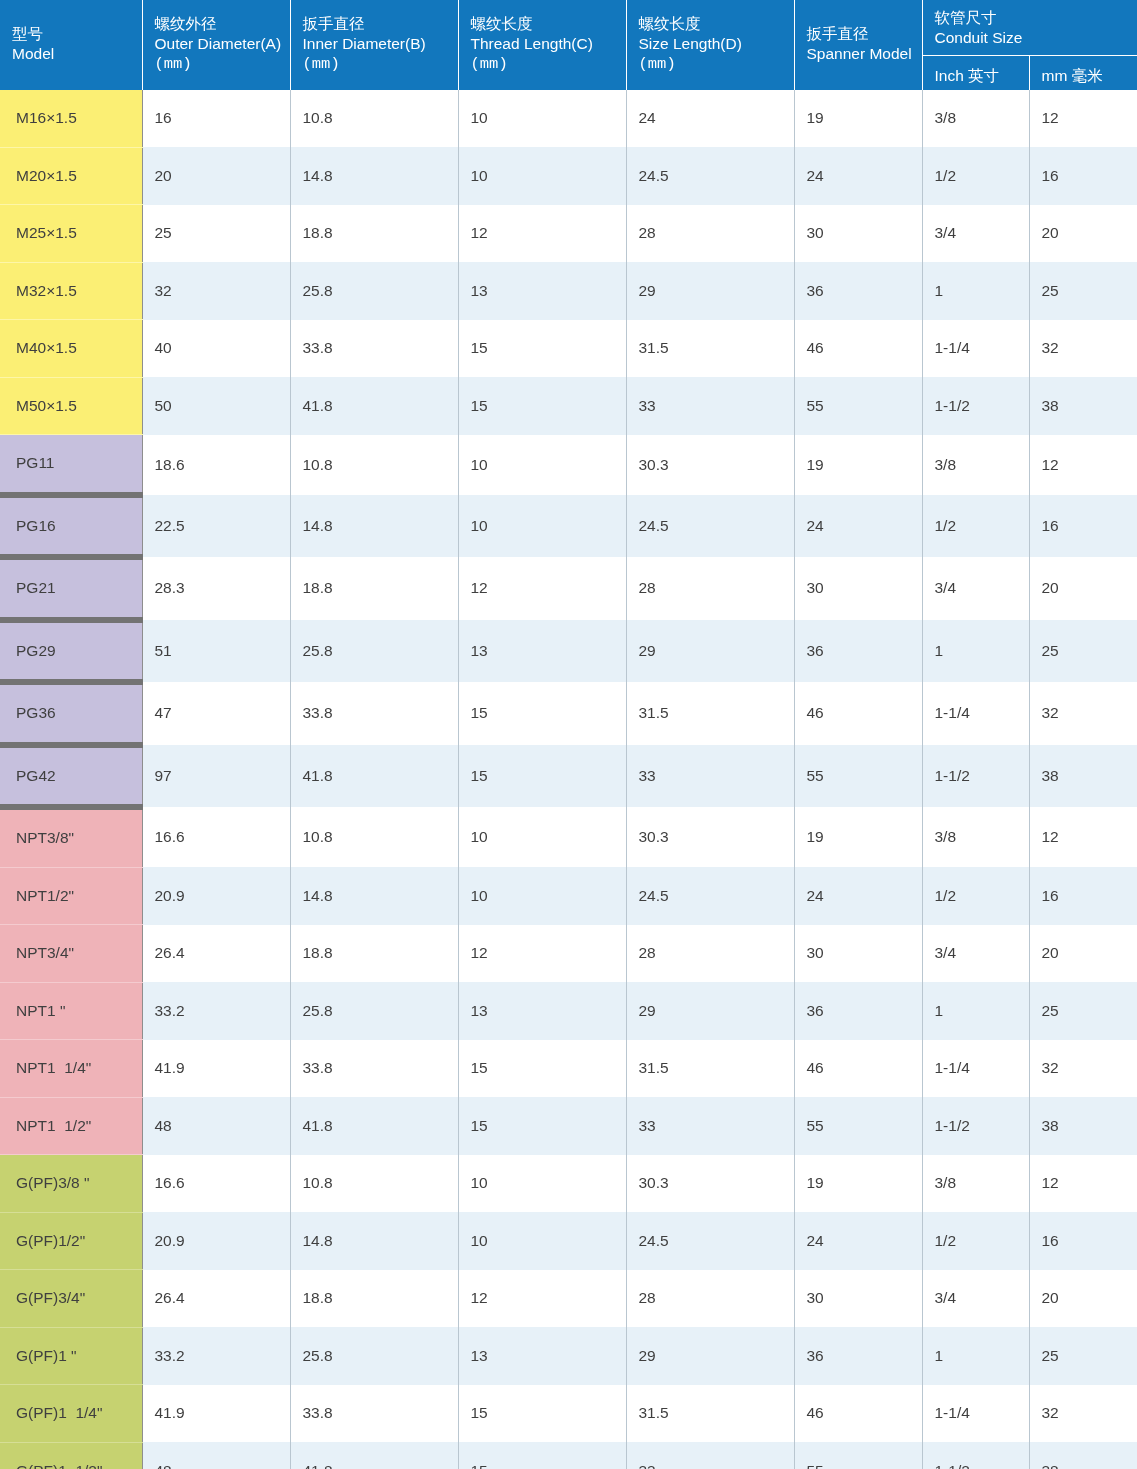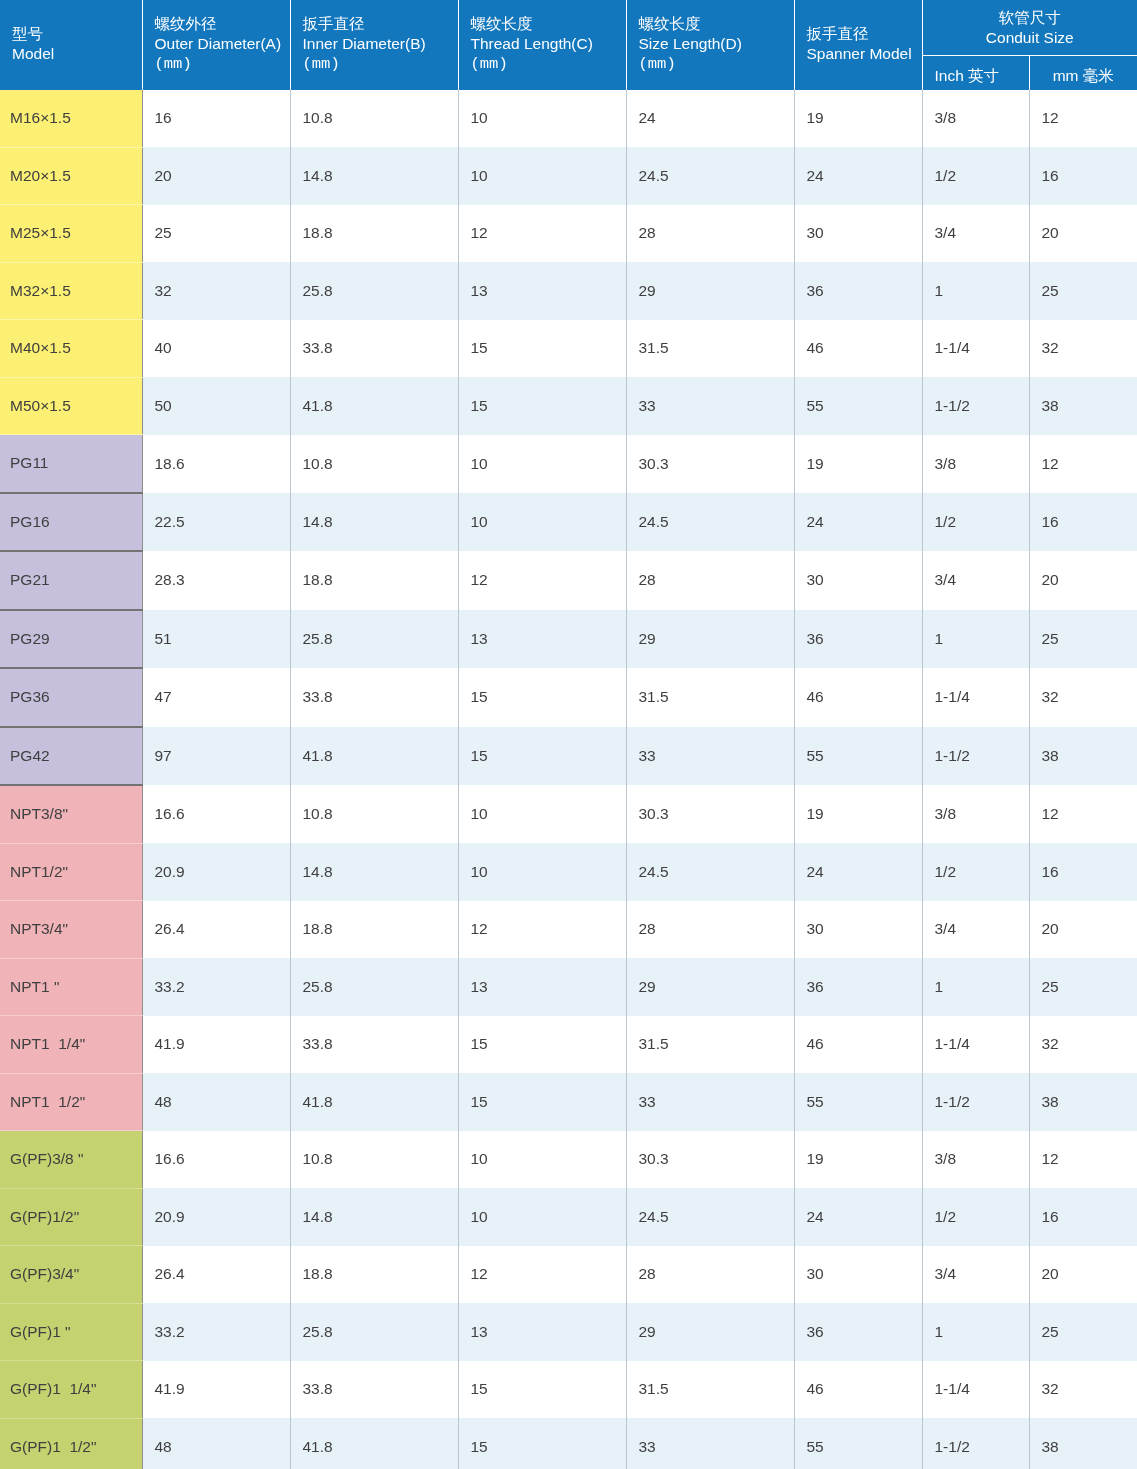--- a/index.html
+++ b/index.html
@@ -38,21 +38,21 @@
     background: #1277bd;
     color: #ffffff;
     font-weight: normal;
     text-align: left;
     vertical-align: middle;
     padding: 8px 12px 10px 12px;
     line-height: 1.32;
     border-right: 1px solid #ffffff;
     font-size: 15.5px;
   }
-  thead th:last-child { border-right: none; text-align: center; }
+  thead th:last-child { border-right: none; }
   thead th.conduit-group {
     border-bottom: 1px solid #ffffff;
     padding-bottom: 6px;
     vertical-align: top;
   }
   thead th.conduit-sub {
     vertical-align: middle;
     padding-top: 10px;
     padding-bottom: 4px;
   }
@@ -72,30 +72,30 @@
     color: #3f3f3f;
   }
   tbody td:last-child { border-right: none; }
 
   tbody tr.stripe-odd  td { background: #ffffff; }
   tbody tr.stripe-even td { background: #e7f1f8; }
 
   
   td.model-cell {
     border-right: 1px solid #8e8e8e;
-    padding-left: 10px;
+    padding-left: 16px;
   }
   tr.grp-m   td.model-cell { background: #fbef74 !important; }
   tr.grp-pg  td.model-cell { background: #c6c0dd !important; }
   tr.grp-npt td.model-cell { background: #efb3b8 !important; }
   tr.grp-pf  td.model-cell { background: #c6d270 !important; }
 
   
   tr.grp-m   td.model-cell { border-bottom: 1px solid #fdf6a8; }
-  tr.grp-pg  td.model-cell { border-bottom: 2px solid #737373; }
+  tr.grp-pg  td.model-cell { border-bottom: 6px solid #737373; }
   tr.grp-npt td.model-cell { border-bottom: 1px solid #f4cbcf; }
   tr.grp-pf  td.model-cell { border-bottom: 1px solid #d6de96; }
 
   
   tbody td.data-cell { border-bottom: 1px solid transparent; }
 </style>
 </head>
 <body>
 
 <table class="spec-table">

